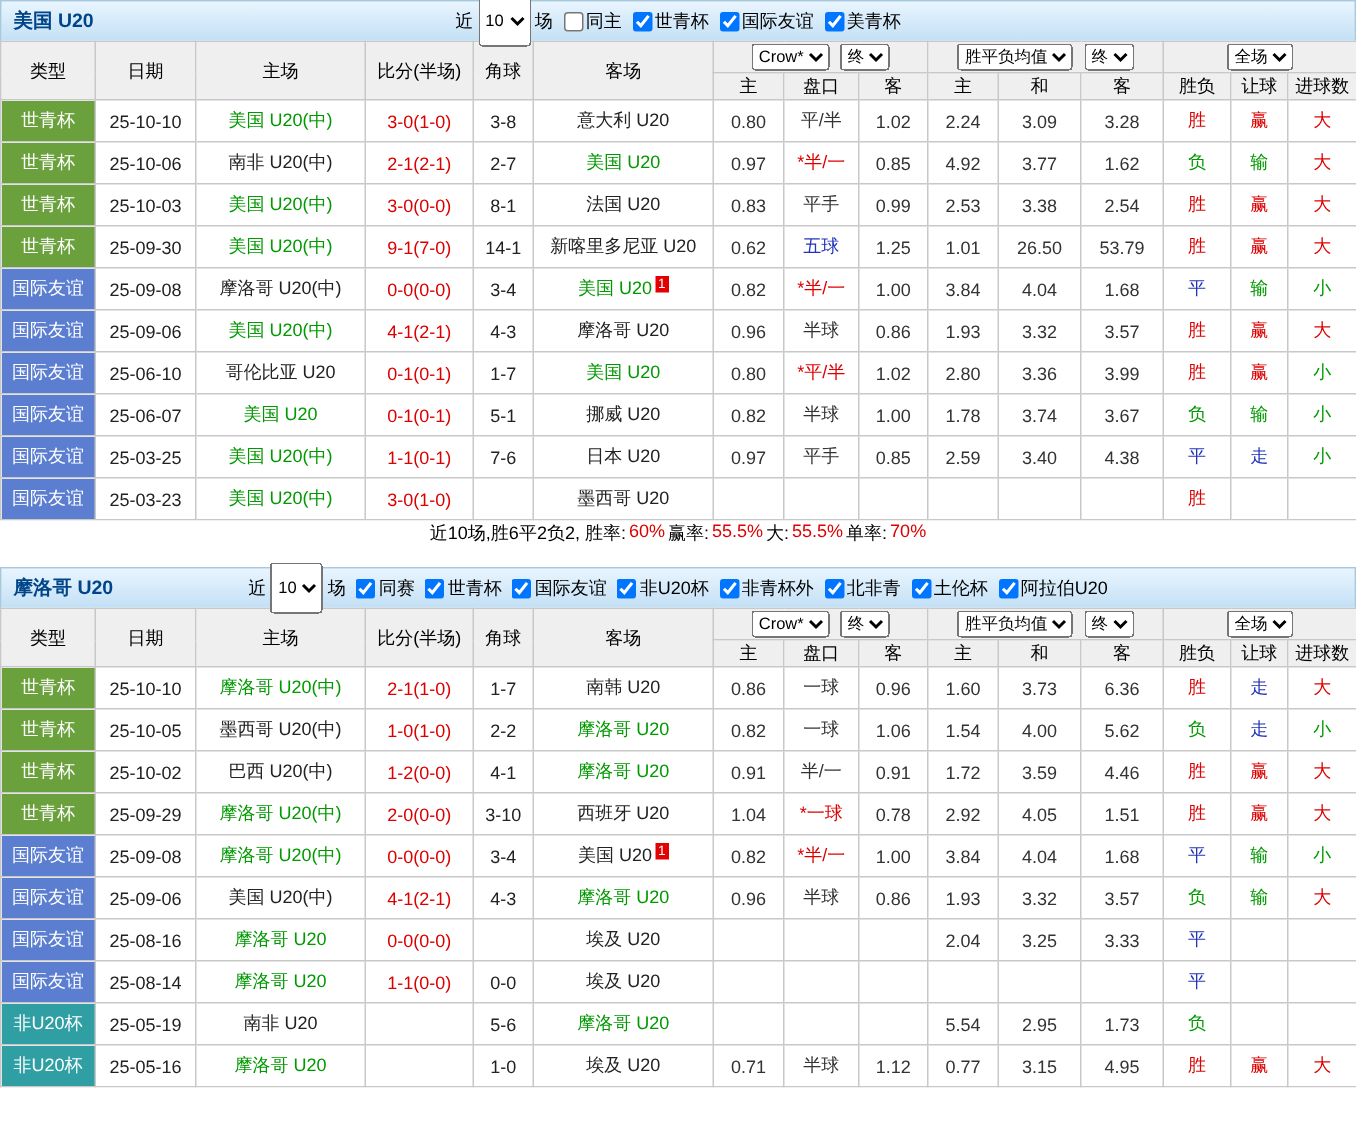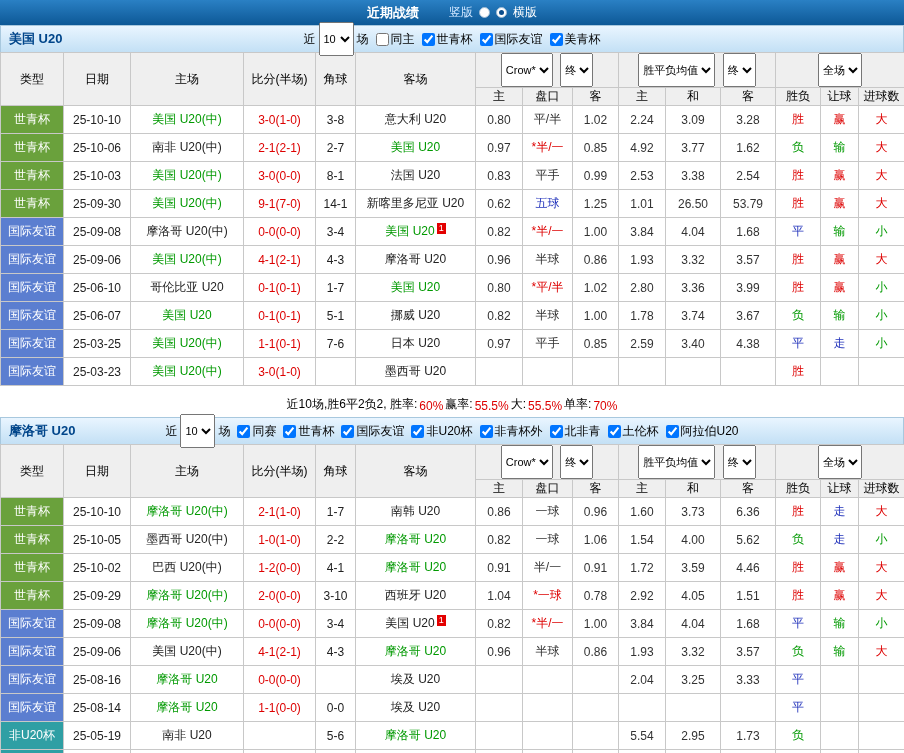--- a/index.html
+++ b/index.html
@@ -18,51 +18,44 @@
   .filters{display:flex;align-items:center;font-size:12px;color:#000}
   .filters select{font-size:11px;height:34px;margin:0 3px}
   .filters label{display:inline-flex;align-items:center;margin-left:7px;cursor:pointer;white-space:nowrap}
   .filters input{width:13px;height:13px;margin:0 2px 0 0}
   
   table{width:904px;border-collapse:collapse;table-layout:fixed;font-size:12px}
   th,td{border:1px solid var(--border);text-align:center;padding:0;height:28px;white-space:nowrap;overflow:hidden}
   thead th{background:var(--headbg);font-weight:normal;color:#000}
   thead tr.h1 th{height:21px}
   thead tr.h2 th{height:15px;font-size:12px}
-  thead select{font-size:11px;height:34px;margin:0 2px;vertical-align:middle}
+  thead select{font-size:11px;height:18px;margin:0 2px;vertical-align:middle}
   .typec{color:#fff;font-size:12px}
   .lt-green{background:var(--lg)}
   .lt-blue{background:var(--lb)}
   .lt-teal{background:var(--lt)}
   .team{color:#222;cursor:pointer}
   .team.subj{color:var(--green)}
   .score{color:var(--red)}
   .num{color:#333}
   .hc{color:#333}
   .red{color:var(--red)}
   .green{color:var(--green)}
   .blue{color:var(--blue)}
   .res{font-size:12px}
   .card{display:inline-block;background:var(--card);color:#fff;font-size:9px;line-height:11px;padding:0 2px;margin-left:2px;vertical-align:4px}
-  .summary{height:27px;display:flex;align-items:flex-end;justify-content:center;font-size:12px;color:#000;background:#fff}
+  .summary{height:27px;display:flex;align-items:flex-start;justify-content:center;font-size:12px;color:#000;background:#fff}
   .summary span{margin:0 1px}
   .sec2{margin-top:4px}
 </style>
 </head>
 <body>
 
 <div class="page">
 
-  <header class="topbar">
-    <span class="ttl">近期战绩</span>
-    <span class="rlabel">竖版</span>
-    <span class="rad"></span>
-    <span class="rad on"></span>
-    <span class="rlabel hl">横版</span>
-  </header>
 
   <section>
     <div class="sec-head">
       <span class="team-title">美国 U20</span>
       <span class="filters">
           <span>近</span>
           <select><option>10</option></select>
           <span>场</span>
           <label><input type="checkbox" style="">同主</label>
           <label><input type="checkbox" checked="" style="">世青杯</label>

